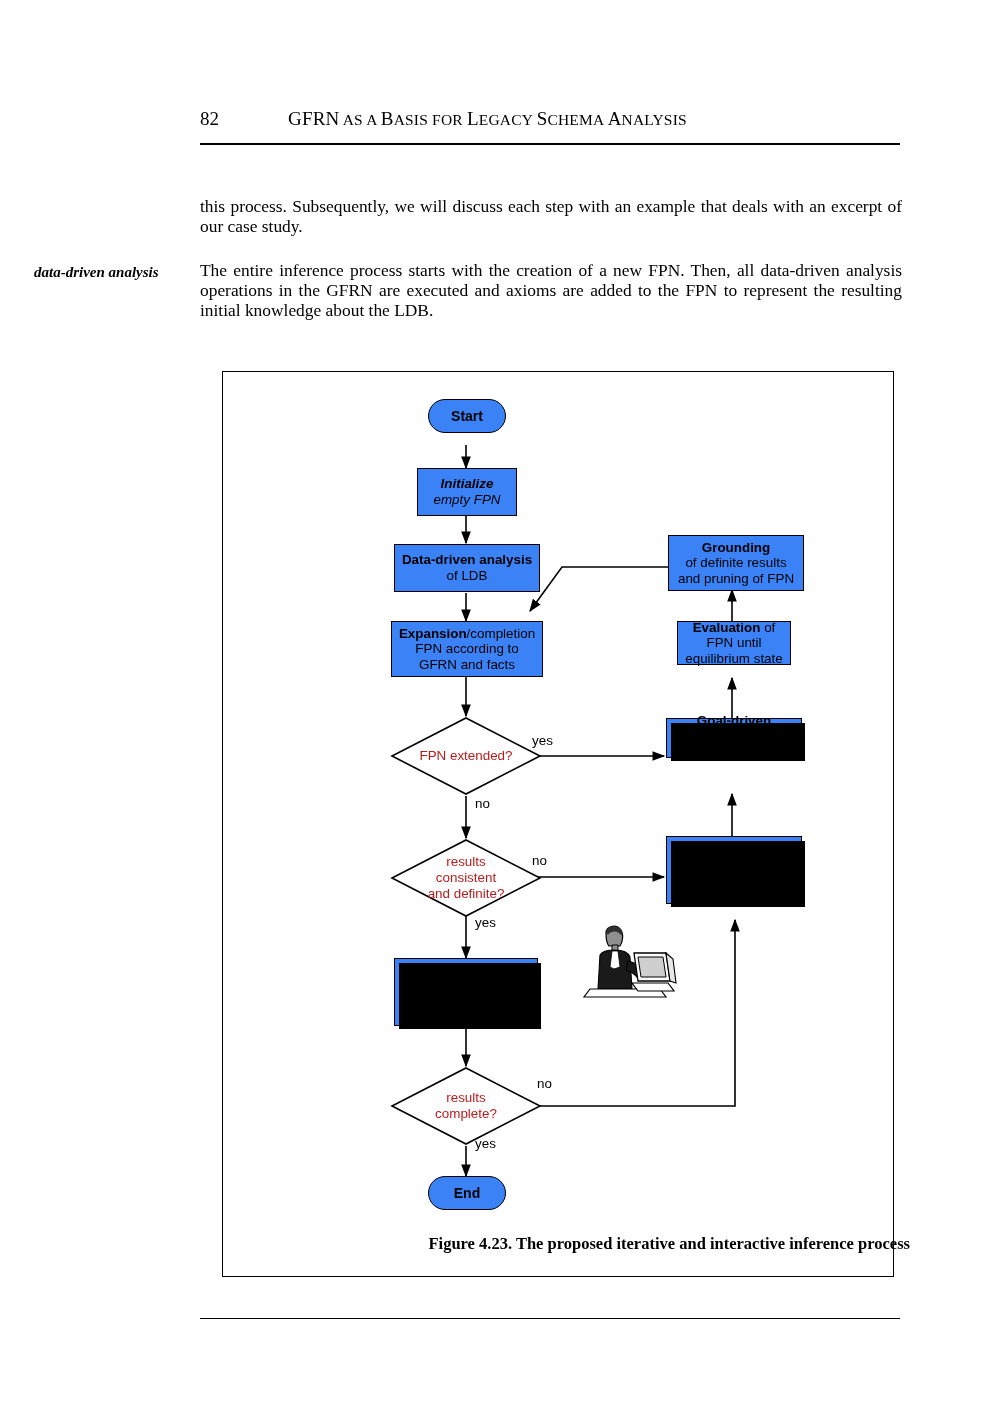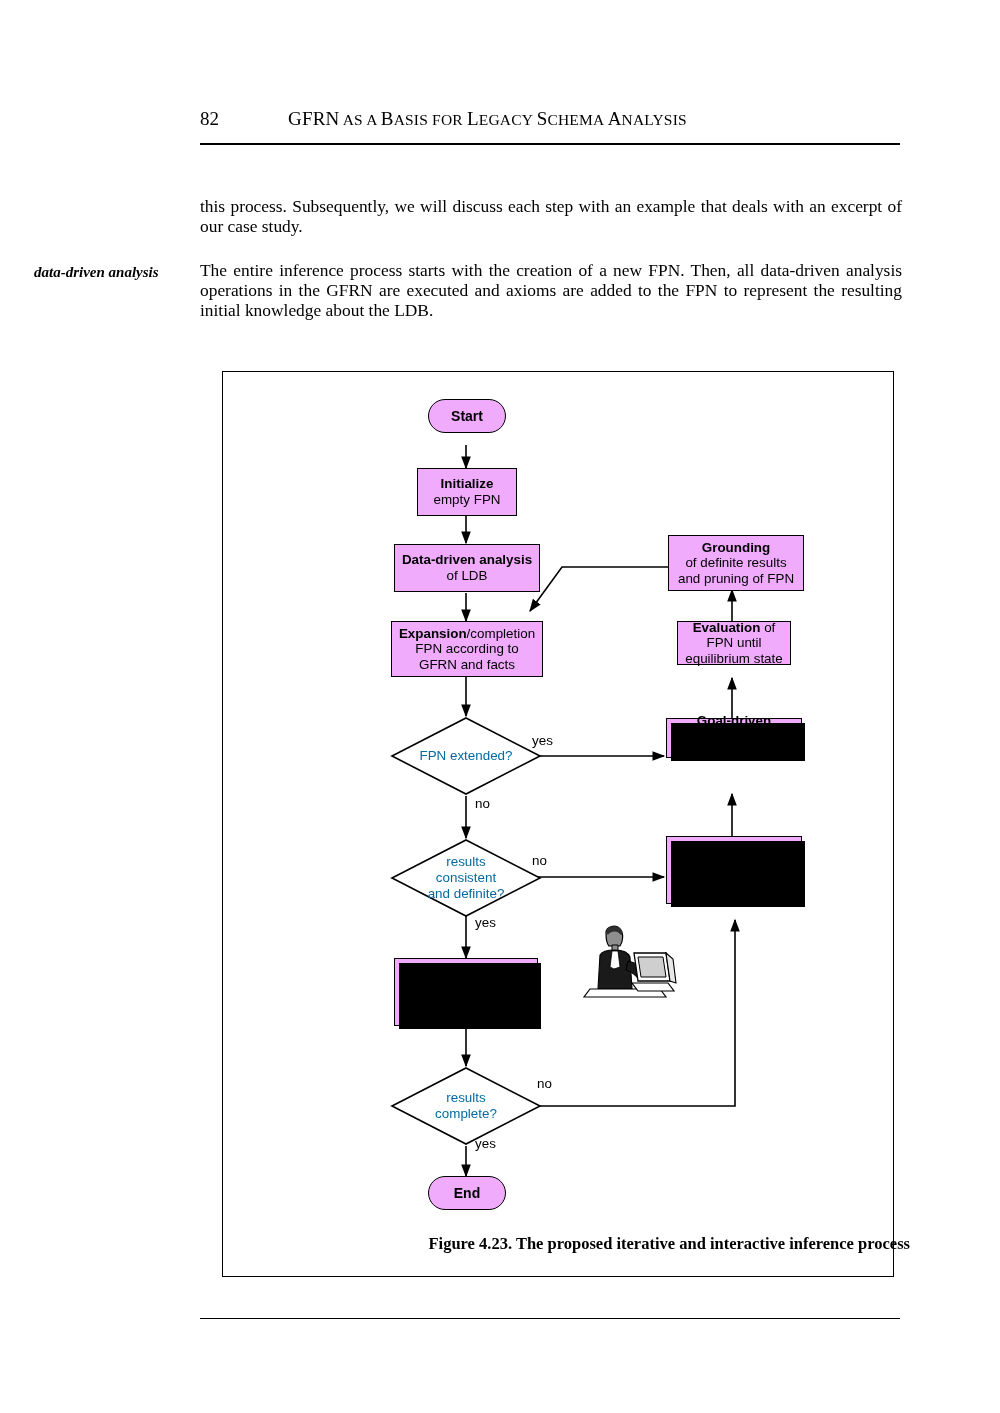--- a/index.html
+++ b/index.html
@@ -108,21 +108,21 @@
     position: absolute;
     left: 222px;
     top: 371px;
     width: 672px;
     height: 906px;
   }
   .node {
     position: absolute;
     box-sizing: border-box;
     border: 1.4px solid #000;
-    background: #f0abfc;
+    background: #3b82f6;
     font-family: "Liberation Sans", sans-serif;
     font-size: 13.4px;
     line-height: 16.5px;
     text-align: center;
     display: flex;
     flex-direction: column;
     align-items: center;
     justify-content: center;
     color: #000;
   }
@@ -147,21 +147,21 @@
   
   .diamond {
     position: absolute;
     font-family: "Liberation Sans", sans-serif;
     font-size: 13.4px;
     line-height: 16.5px;
     text-align: center;
     display: flex;
     align-items: center;
     justify-content: center;
-    color: #0369a1;
+    color: #b91c1c;
   }
   .diamond svg {
     position: absolute;
     left: 0; top: 0;
   }
   .diamond .dlabel {
     position: relative;
     z-index: 2;
   }
 
@@ -248,21 +248,21 @@
 
       <g stroke="#000" stroke-width="1.6" fill="none">
         <path d="M446,196 L340,196 L308,240" marker-end="url(#arrow)"></path>
       </g>
     </svg>
 
     <div class="node terminator" style="left:206px; top:28px; width:78px; height:34px;">
       <span>Start</span>
     </div>
 
-    <div class="node" style="left:195px; top:97px; width:100px; height:48px;">
+    <div class="node" style="left:195px; top:97px; width:100px; height:48px;font-style:italic;">
       <b>Initialize</b>
       <span>empty FPN</span>
     </div>
 
     <div class="node" style="left:172px; top:173px; width:146px; height:48px;">
       <b>Data-driven analysis</b>
       <span>of LDB</span>
     </div>
 
     <div class="node" style="left:169px; top:250px; width:152px; height:56px; line-height:15.5px;">

